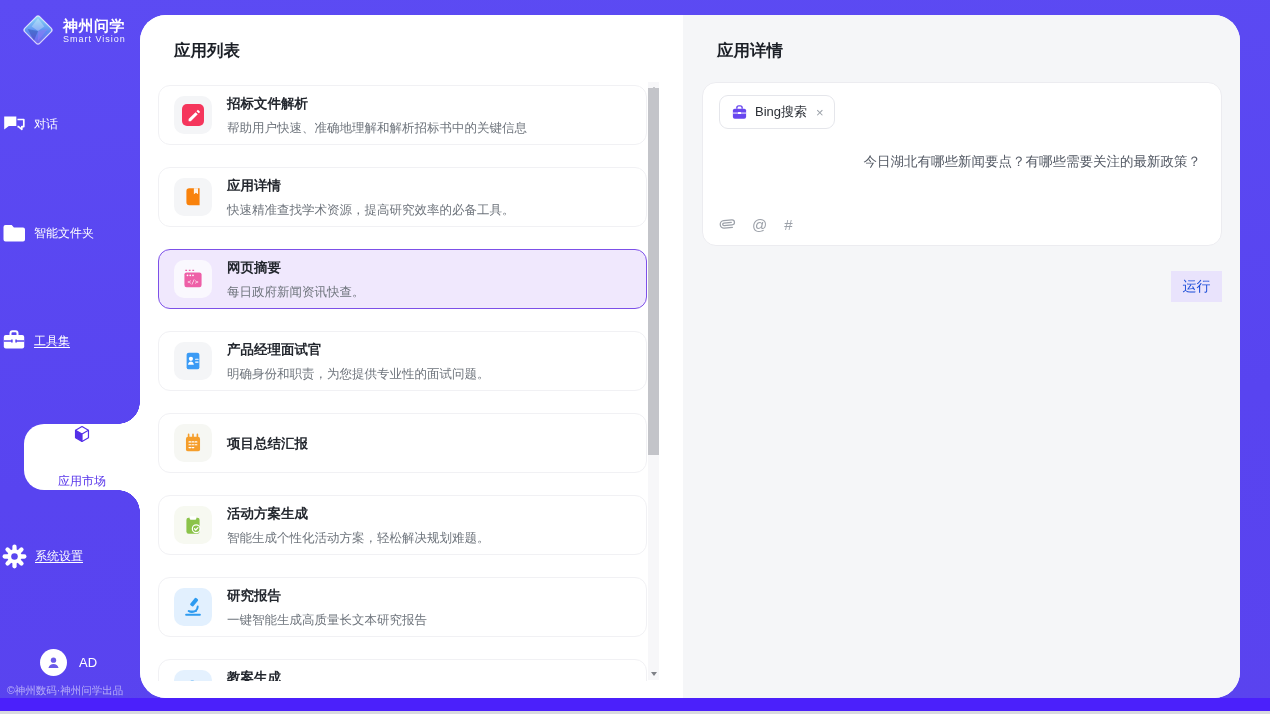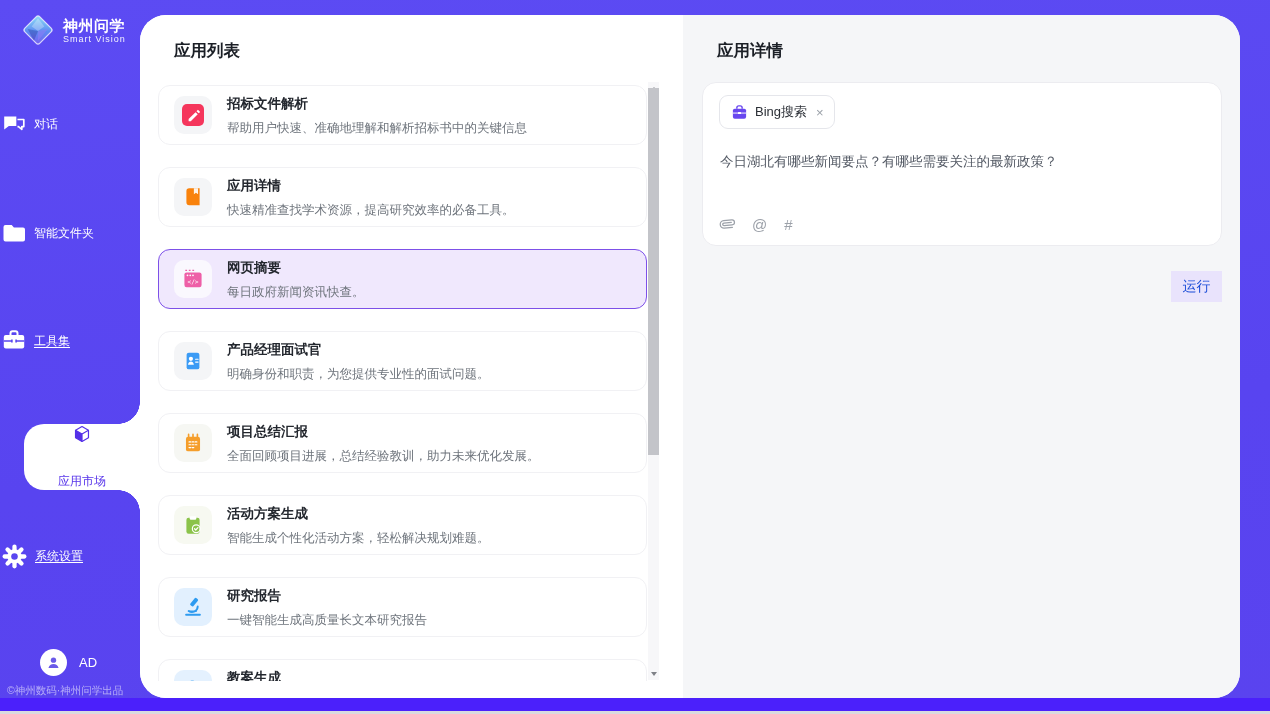--- a/index.html
+++ b/index.html
@@ -60,21 +60,21 @@
   .tri-down{width:0;height:0;border-left:3.5px solid transparent;border-right:3.5px solid transparent;border-top:4.5px solid #7E8187;}
   .sb-thumb{position:absolute;left:0;top:6px;width:11px;height:367px;background:#C3C4C9;}
 
   
   .input-card{position:absolute;left:19px;top:67px;right:18px;height:164px;background:#fff;
               border:1px solid #ECECF0;border-radius:14px;box-sizing:border-box;cursor:text;}
   .tag{position:absolute;left:16px;top:12px;height:32px;border:1px solid #E5E6EB;border-radius:9px;
        background:#fff;display:flex;align-items:center;gap:7px;padding:0 10px 0 11px;cursor:default;justify-content:center;}
   .tag-label{font-size:13px;color:#2B2F36;}
   .tag-x{font-size:13px;color:#9AA0A8;margin-left:2px;cursor:pointer;line-height:1;}
-  .query{position:absolute;left:17px;top:69px;right:20px;font-size:13.5px;color:#525863;line-height:19px;}
+  .query{position:absolute;left:17px;top:69px;right:20px;font-size:13.5px;color:#525863;line-height:19px;text-align:right;}
   .prompt-tools{position:absolute;left:17px;bottom:13px;display:flex;align-items:center;gap:17px;color:#9CA1A9;}
   .pt-glyph{font-size:15px;line-height:1;}
   .run{position:absolute;right:18px;top:256px;width:51px;height:31px;border:none;border-radius:0;
        background:#E9E3FC;color:#1d4ed8;font-size:14px;font-family:inherit;cursor:pointer;}
 </style>
 </head>
 <body>
 
 <div class="stage">
 
@@ -231,21 +231,20 @@
         <div class="card" style="--ic: #F59E2B; --ib: #F6F7F3;">
           <div class="icon-box">
             <svg width="22" height="22" viewBox="0 0 20 20">
               <path d="M6 2.2v3M10 2.2v3M14 2.2v3" stroke="var(--ic)" stroke-width="1.5" stroke-linecap="round"></path>
               <rect x="3.6" y="4.4" width="12.8" height="13.2" rx="2" fill="var(--ic)"></rect>
               <path d="M6.4 9h7.2M6.4 11.6h7.2M6.4 14.2h4.6" stroke="#fff" stroke-width="1.1" stroke-linecap="round" stroke-dasharray="1.5 1.3"></path>
             </svg>
           </div>
           <div class="card-text">
             <div class="card-title">项目总结汇报</div>
-            <div class="card-desc">全面回顾项目进展，总结经验教训，助力未来优化发展。</div>
           </div>
         </div>
 
         <div class="card" style="--ic: #8BC34A; --ib: #F7F9F1;">
           <div class="icon-box">
             <svg width="22" height="22" viewBox="0 0 20 20">
               <rect x="4" y="3.4" width="12" height="14.6" rx="2" fill="var(--ic)"></rect>
               <rect x="7" y="2" width="6" height="3.2" rx="1.1" fill="#fff"></rect>
               <circle cx="12.9" cy="13.4" r="3.5" fill="var(--ic)" stroke="#fff" stroke-width="1.1"></circle>
               <path d="M11.4 13.4l1.1 1.1 2-2.1" stroke="#fff" fill="none" stroke-width="1.2" stroke-linecap="round" stroke-linejoin="round"></path>

